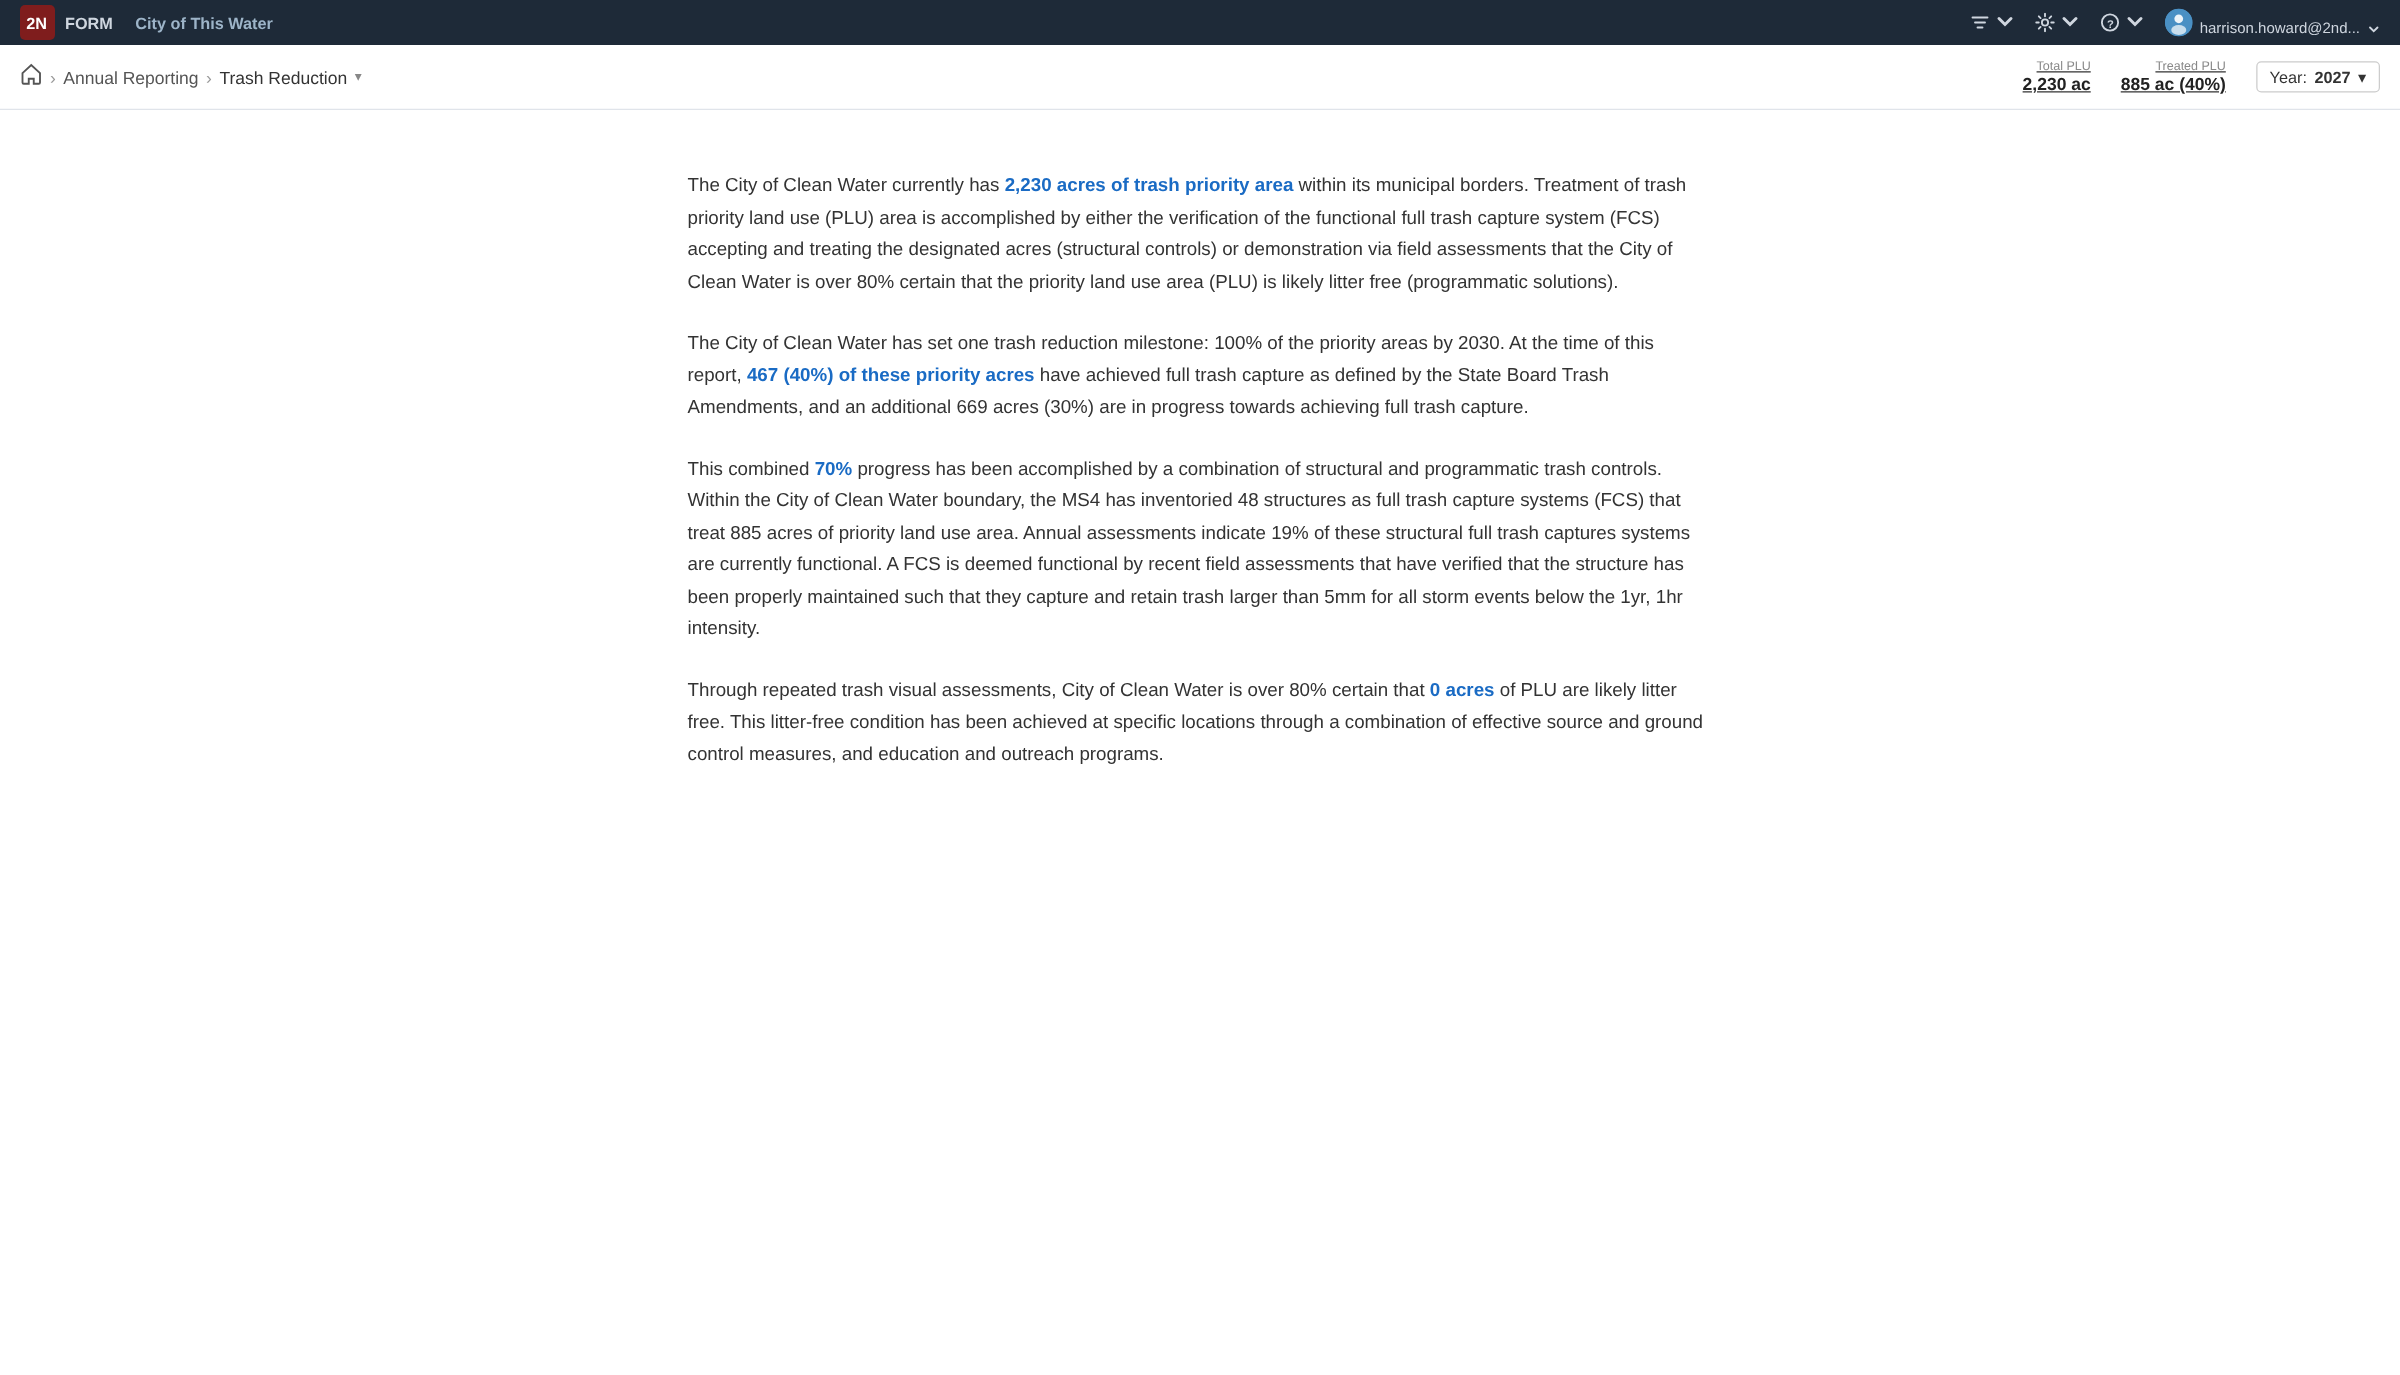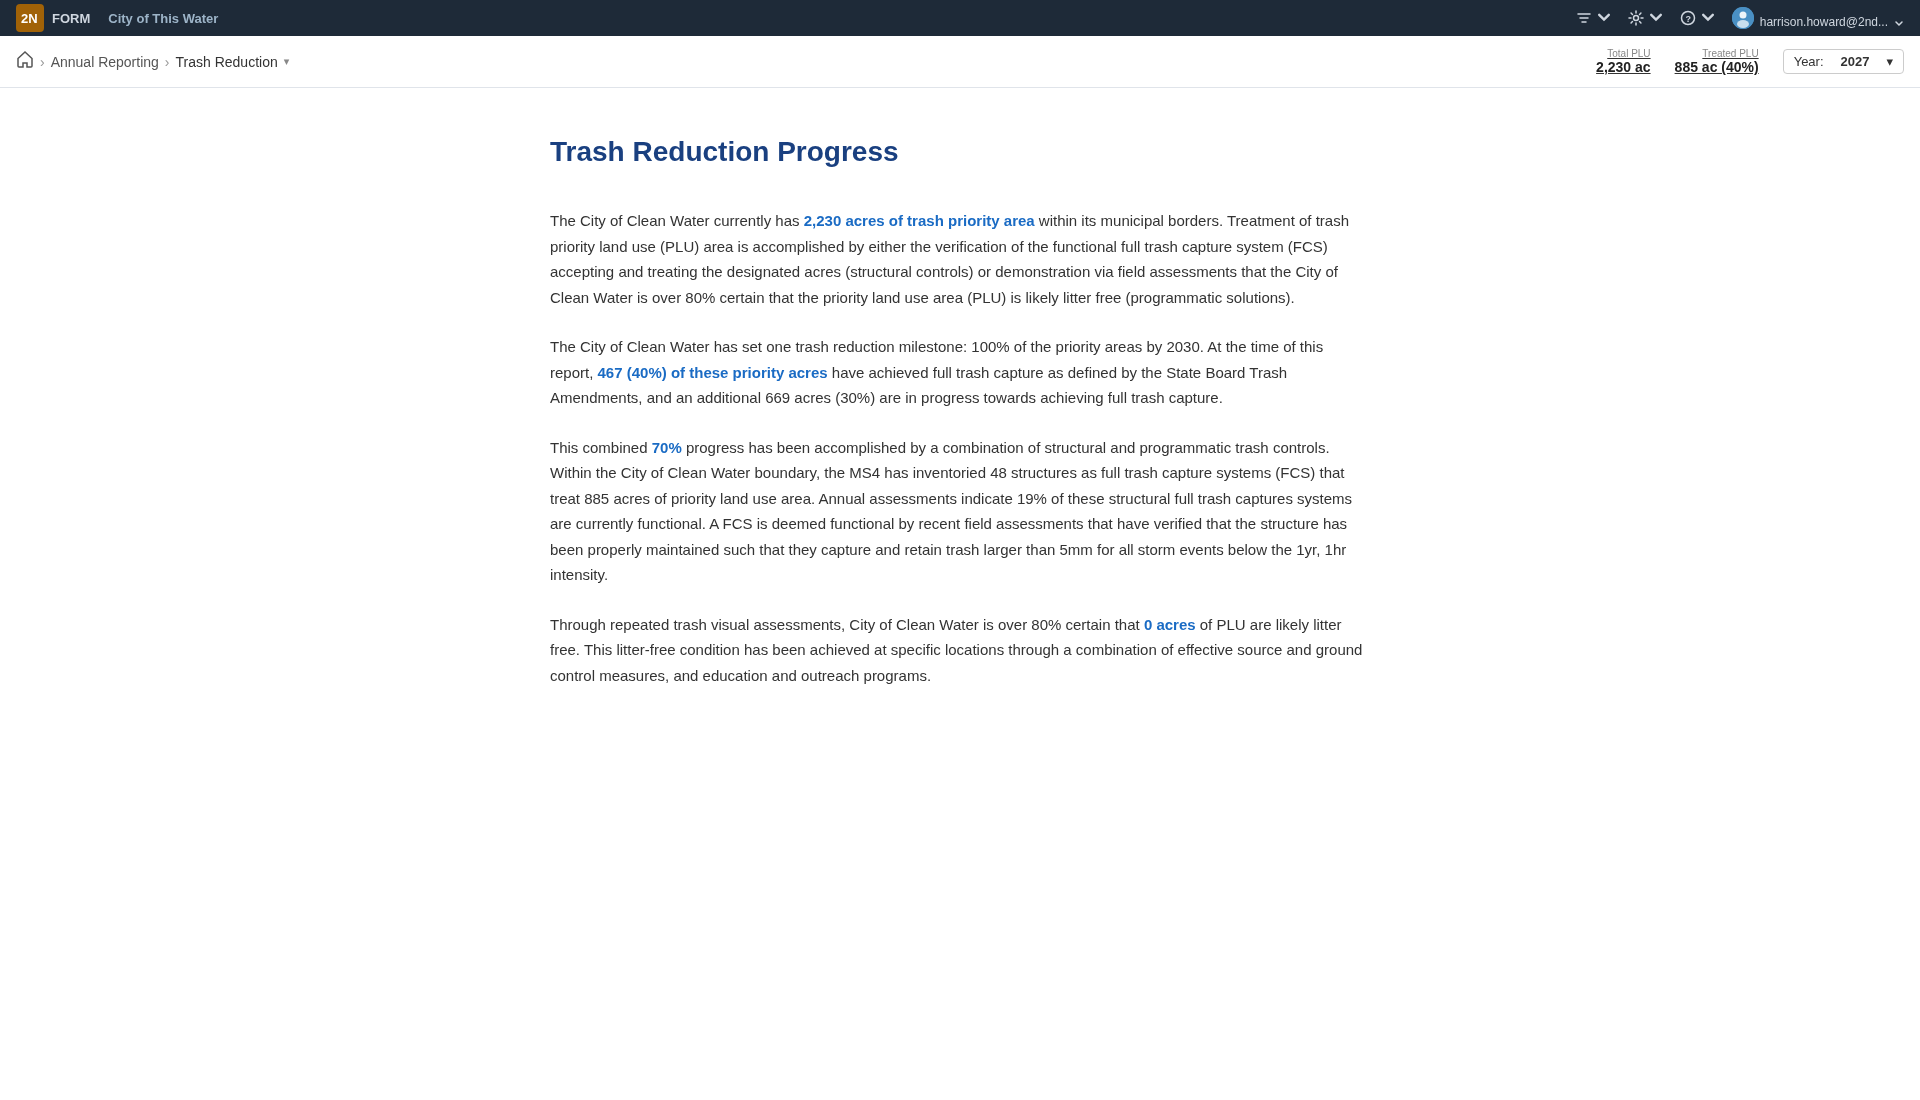--- a/index.html
+++ b/index.html
@@ -11,21 +11,21 @@
       height: 36px;
       display: flex;
       align-items: center;
       padding: 0 16px;
       justify-content: space-between;
     }
     .topbar-left { display: flex; align-items: center; gap: 10px; }
     .logo-block { display: flex; align-items: center; gap: 8px; }
     .logo-icon {
       width: 28px; height: 28px;
-      background: #a16207;
+      background: #7f1d1d;
       border-radius: 4px;
       display: flex; align-items: center; justify-content: center;
       color: #fff; font-size: 11px; font-weight: 700;
     }
     .app-name { color: #cfd6df; font-size: 13px; font-weight: 700; }
     .topbar-right { display: flex; align-items: center; gap: 16px; }
     .topbar-icon-group { display: flex; align-items: center; gap: 4px; color: #cfd6df; font-size: 12px; cursor: pointer; }
     .topbar-icon-group svg { width: 16px; height: 16px; fill: #cfd6df; }
     .topbar-user { display: flex; align-items: flex-end; gap: 6px; color: #cfd6df; font-size: 12px; cursor: pointer; }
     .user-avatar {
@@ -58,21 +58,21 @@
       font-size: 14px; color: #555; cursor: pointer; border-bottom: 3px solid transparent;
       transition: color 0.2s;
     }
     .nav-tab.active { color: #1a3a6b; border-bottom: 3px solid #1a3a6b; font-weight: 600; }
 
     .navbar-right { display: flex; align-items: center; gap: 24px; }
     .plu-stat { text-align: right; text-decoration: underline; }
     .plu-label { font-size: 10px; color: #888; }
     .plu-value { font-size: 14px; color: #222; font-weight: 600; }
     .year-selector {
-      display: flex; align-items: center; gap: 17px;
+      display: flex; align-items: center; gap: 6px;
       border: 1px solid #ccc; border-radius: 4px;
       padding: 4px 10px; font-size: 13px; color: #333; cursor: pointer; background: #fff;
     }
 
     
     .main-content {
       max-width: 900px;
       margin: 0 auto;
       padding: 48px 40px;
     }
@@ -177,21 +177,20 @@
     </div>
     <div class="year-selector">
       <span>Year:</span>
       <strong>2027</strong>
       <span>▾</span>
     </div>
   </div>
 </div>
 
 <div class="main-content">
-  <h1 class="page-title">Trash Reduction Progress</h1>
 
   <p class="body-text">
     The City of Clean Water currently has <strong class="highlight">2,230 acres of trash priority area</strong> within its municipal borders. Treatment of trash priority land use (PLU) area is accomplished by either the verification of the functional full trash capture system (FCS) accepting and treating the designated acres (structural controls) or demonstration via field assessments that the City of Clean Water is over 80% certain that the priority land use area (PLU) is likely litter free (programmatic solutions).
   </p>
 
   <p class="body-text">
     The City of Clean Water has set one trash reduction milestone: 100% of the priority areas by 2030. At the time of this report, <strong class="highlight">467 (40%) of these priority acres</strong> have achieved full trash capture as defined by the State Board Trash Amendments, and an additional 669 acres (30%) are in progress towards achieving full trash capture.
   </p>
 
   <p class="body-text">

